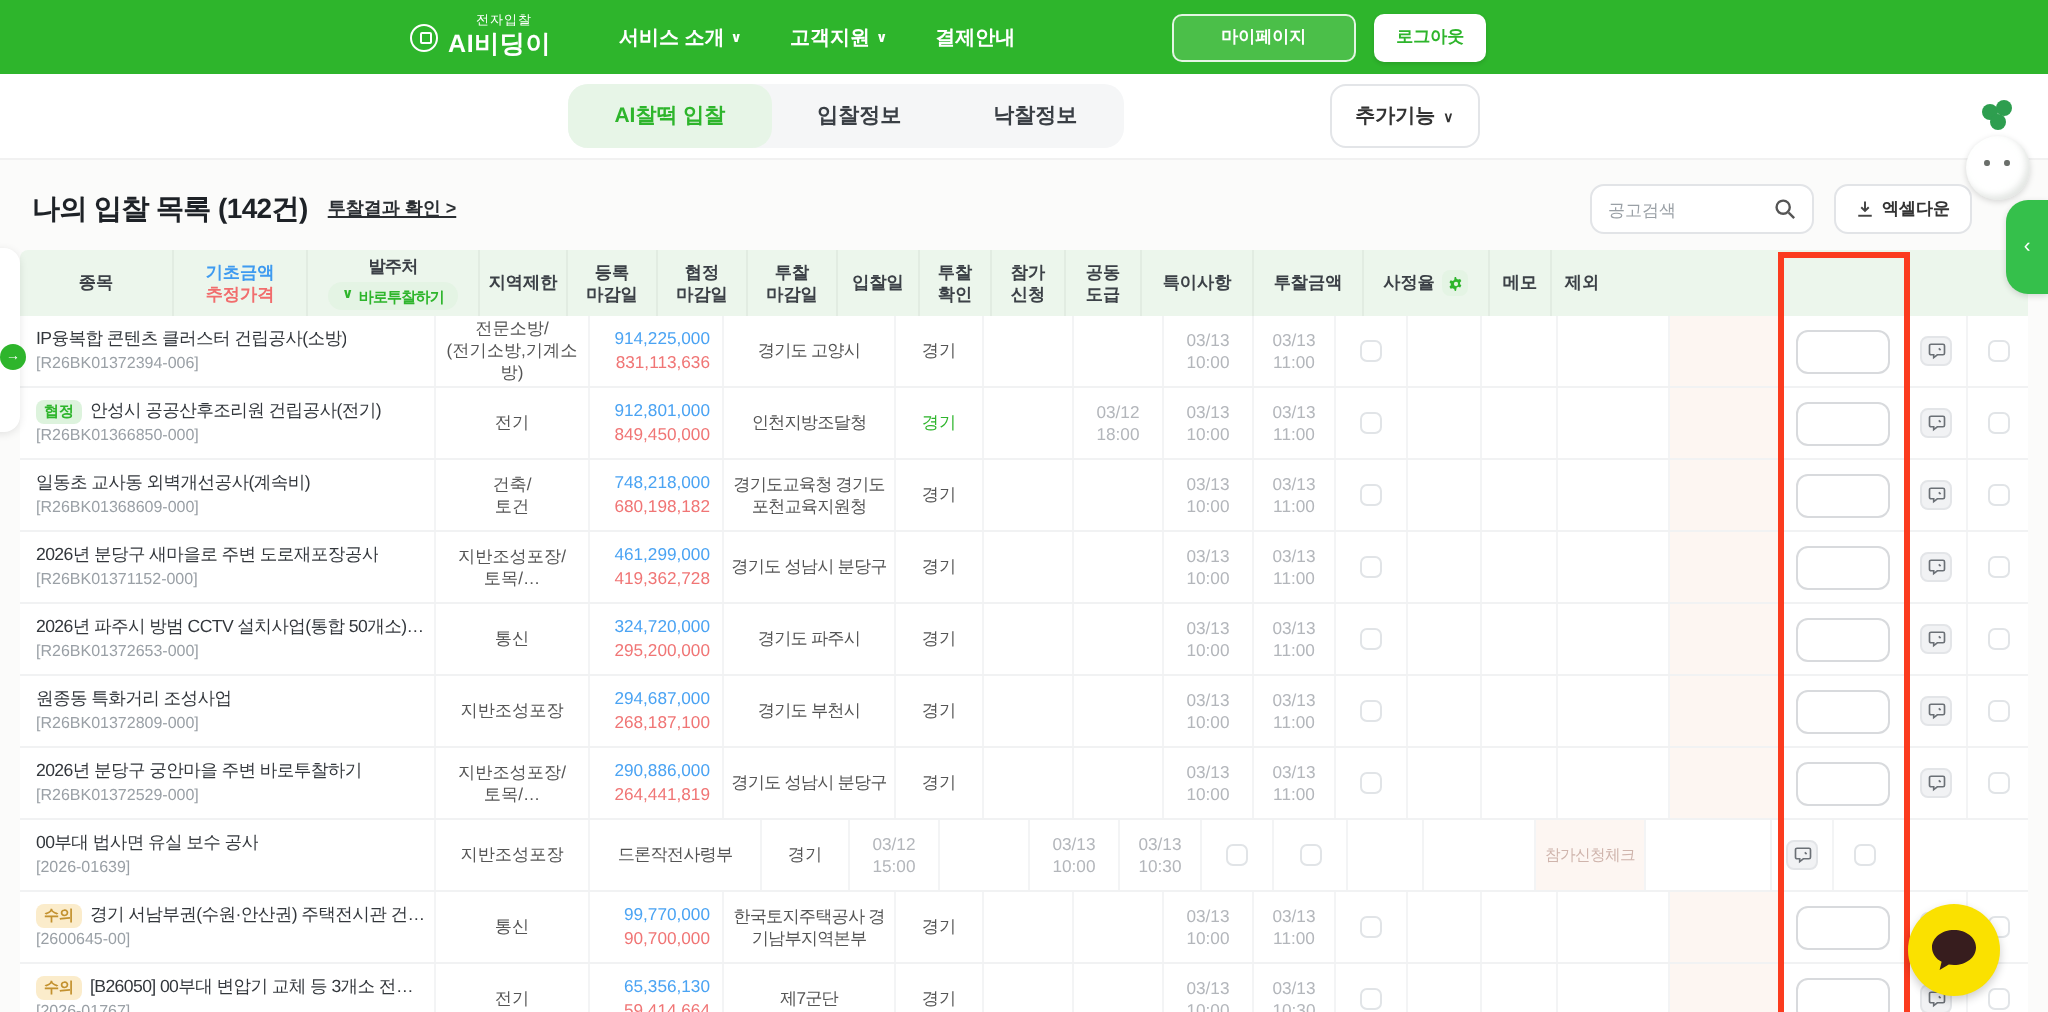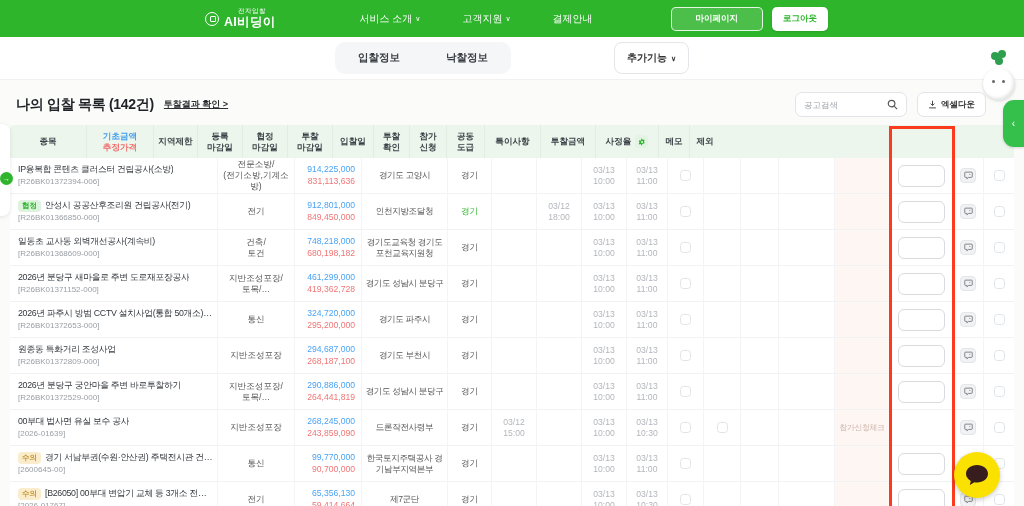--- a/index.html
+++ b/index.html
@@ -8,21 +8,21 @@
   .app { position:relative; width:1024px; height:506px; overflow:hidden; background:#fbfbfa; }
 
   
   .topbar { height:37px; background:#2eb52c; display:flex; align-items:center; padding-left:205px; color:#fff; }
   .brand { display:flex; align-items:center; gap:5px; }
   .brand-icon { width:14px; height:14px; border:1.4px solid #fff; border-radius:50%; position:relative; flex:0 0 auto; }
   .brand-icon::after { content:""; position:absolute; left:3.5px; top:3.5px; width:4px; height:4px; border:1.1px solid #fff; border-radius:1px; }
   .brand-text { display:flex; flex-direction:column; line-height:1; }
   .brand-small { font-size:6.5px; letter-spacing:.5px; margin:0 0 1.5px 14px; }
   .brand-name { font-size:12.5px; font-weight:bold; letter-spacing:.3px; }
-  .topnav { display:flex; gap:42px; margin-left:84px; font-size:10px; font-weight:normal; }
+  .topnav { display:flex; gap:24px; margin-left:34px; font-size:10px; font-weight:bold; }
   .topnav .nav-item { display:flex; align-items:center; gap:3px; cursor:pointer; }
   .chev { font-size:7px; position:relative; top:.5px; }
   .top-btns { display:flex; gap:9px; margin-left:78px; }
   .btn-mypage { background:rgba(255,255,255,.14); border:1px solid rgba(255,255,255,.85); color:#fff; font-size:8.5px; font-weight:bold; border-radius:5px; padding:5px 24px; cursor:pointer; }
   .btn-logout { background:#fff; border:none; color:#2eb52c; font-size:8.5px; font-weight:bold; border-radius:5px; padding:5px 11px; cursor:pointer; box-shadow:0 1px 2px rgba(0,0,0,.12); }
 
   
   .tabbar { height:43px; background:#fff; display:flex; align-items:center; justify-content:center; border-bottom:1px solid #f1f1f1; position:relative; }
   .tab-group { display:flex; background:#f5f6f7; border-radius:10px; padding:0; margin-right:75px; }
   .tab { padding:9px 23px; font-size:10.5px; font-weight:bold; color:#3a3f45; border-radius:10px; cursor:pointer; background:transparent; border:none; }
@@ -122,20 +122,21 @@
       </span>
     </nav>
     <div class="top-btns">
       <button class="btn-mypage">마이페이지</button>
       <button class="btn-logout">로그아웃</button>
     </div>
   </header>
 
   <div class="tabbar">
     <div class="tab-group">
+      <button class="tab active">AI찰떡 입찰</button>
       <button class="tab">입찰정보</button>
       <button class="tab">낙찰정보</button>
     </div>
     <button class="btn-extra">
       <span>추가기능</span>
       <span class="chev">∨</span>
     </button>
   </div>
 
   <div class="title-row">
@@ -157,20 +158,27 @@
       <span>엑셀다운</span>
     </button>
   </div>
 
   <div class="table-wrap">
     <div class="thead">
       <div class="th c-type">종목</div>
       <div class="th c-price" style="align-items:center !important;padding:0;">
         <span class="hdr-blue">기초금액</span>
         <span class="hdr-red">추정가격</span>
+      </div>
+      <div class="th c-owner">
+        <span>발주처</span>
+        <span class="owner-pill">
+          <span class="chev">∨</span>
+          <span>바로투찰하기</span>
+        </span>
       </div>
       <div class="th c-region">지역제한</div>
       <div class="th c-reg">등록
 마감일</div>
       <div class="th c-agree">협정
 마감일</div>
       <div class="th c-close">투찰
 마감일</div>
       <div class="th c-bdate">입찰일</div>
       <div class="th c-confirm">투찰
@@ -363,21 +371,20 @@
           <div class="td c-rate"><input class="rate-input" style=""></div>
           <div class="td c-memo"><button class="memo-btn"><svg width="9" height="9" viewBox="0 0 12 12">
                 <path d="M2 1.5h8a1 1 0 0 1 1 1v5a1 1 0 0 1-1 1H6.2L3.8 10.4V8.5H2a1 1 0 0 1-1-1v-5a1 1 0 0 1 1-1z" fill="none" stroke="#6b7076" stroke-width="1.1"></path>
                 <path d="M7.2 4.2l1.2 1.2" stroke="#6b7076" stroke-width="1.1"></path>
               </svg></button></div>
           <div class="td c-exclude"><span class="cb"></span></div>
         </div>
         <div class="trow">
           <div class="td c-name"><div class="name-line"><span class="pname">00부대 법사면 유실 보수 공사</span></div><div class="pcode">[2026-01639]</div></div>
           <div class="td c-type">지반조성포장</div>
-          <div class="td c-price"><div class="p-blue">268,245,000</div><div class="p-red">243,859,090</div></div>
           <div class="td c-owner">드론작전사령부</div>
           <div class="td c-region">경기</div>
           <div class="td c-reg datetxt">03/12
 15:00</div>
           <div class="td c-agree datetxt"></div>
           <div class="td c-close datetxt">03/13
 10:00</div>
           <div class="td c-bdate datetxt">03/13
 10:30</div>
           <div class="td c-confirm"><span class="cb"></span></div>

